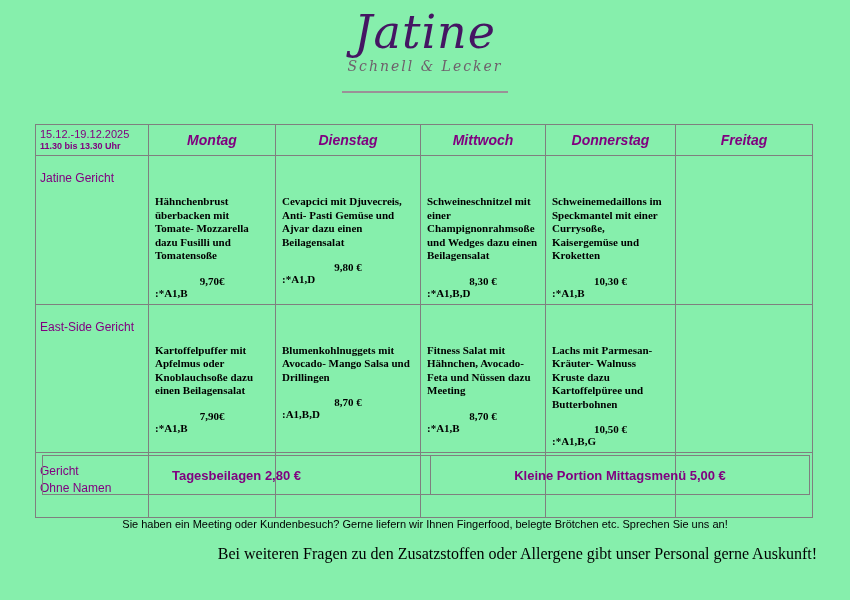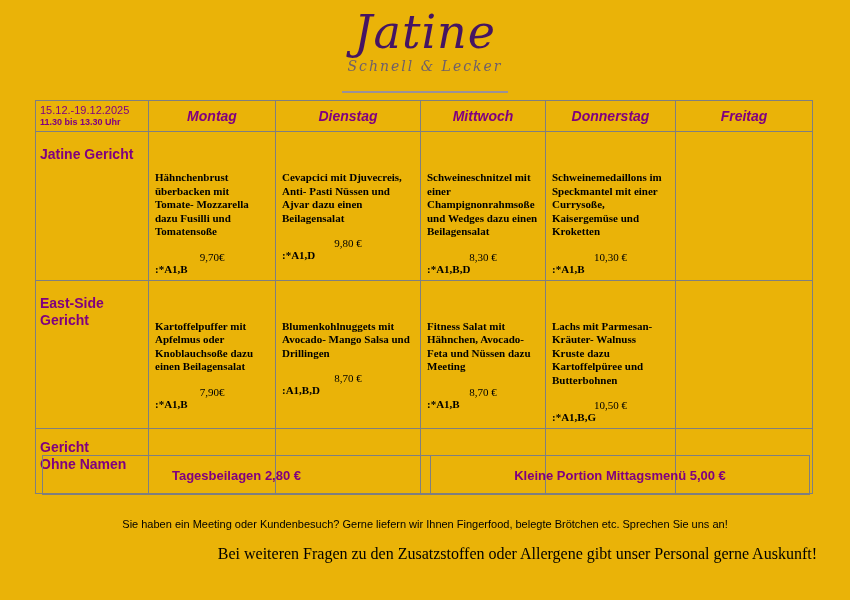--- a/index.html
+++ b/index.html
@@ -1,21 +1,21 @@
 <!DOCTYPE html>
 <html><head>
 <meta charset="utf-8">
 <style>
   * { margin: 0; padding: 0; box-sizing: border-box; }
   html, body { background: #ffffff; }
   .page {
     position: relative;
     width: 850px;
     height: 600px;
-    background: #eab308;
+    background: #86efac;
     font-family: "Liberation Sans", sans-serif;
     overflow: hidden;
   }
 
   
   .logo {
     position: absolute;
     top: 8px;
     left: 330px;
     width: 190px;
@@ -39,21 +39,21 @@
     letter-spacing: 2px;
     padding: 0 6px 17px 6px;
     border-bottom: 2px solid #9b9197;
     margin-top: 2px;
   }
 
   
   table.menu {
     position: absolute;
     left: 35px;
-    top: 100px;
+    top: 124px;
     width: 777px;
     border-collapse: collapse;
     table-layout: fixed;
   }
   table.menu td {
     border: 1px solid #7f7f7f;
     vertical-align: top;
     overflow: hidden;
   }
   .date-cell {
@@ -66,38 +66,38 @@
     text-align: center;
     vertical-align: middle !important;
     color: #800080;
     font-weight: bold;
     font-size: 14px;
     padding: 4px 0;
     font-style: italic;
   }
   .row-label {
     color: #800080;
-    font-weight: bold;
-    font-size: 14px;
+    font-weight: normal;
+    font-size: 12px;
     padding: 14px 4px 4px 4px;
     white-space: pre-line;
     line-height: 17px;
   }
   .dish-cell { padding: 5px 6px; }
   .dish-desc {
     font-family: "Liberation Serif", serif;
     font-weight: bold;
     font-size: 11px;
     line-height: 13.5px;
     color: #000000;
     margin-top: 34px;
   }
   .dish-price {
     font-family: "Liberation Serif", serif;
-    font-weight: normal;
+    font-weight: bold;
     font-size: 11px;
     text-align: center;
     margin-top: 12px;
     color: #000000;
   }
   .dish-allergens {
     font-family: "Liberation Serif", serif;
     font-weight: bold;
     font-size: 11px;
     text-align: left;
@@ -180,21 +180,21 @@
     </tr>
 
     <tr style="height:118px">
       <td class="row-label">Jatine Gericht</td>
       <td class="dish-cell">
         <div class="dish-desc">Hähnchenbrust überbacken mit Tomate- Mozzarella dazu Fusilli und Tomatensoße</div>
         <div class="dish-price">9,70€</div>
         <div class="dish-allergens">:*A1,B</div>
       </td>
       <td class="dish-cell">
-        <div class="dish-desc">Cevapcici mit Djuvecreis, Anti- Pasti Nüssen und Ajvar dazu einen Beilagensalat</div>
+        <div class="dish-desc">Cevapcici mit Djuvecreis, Anti- Pasti Gemüse und Ajvar dazu einen Beilagensalat</div>
         <div class="dish-price">9,80 €</div>
         <div class="dish-allergens">:*A1,D</div>
       </td>
       <td class="dish-cell">
         <div class="dish-desc">Schweineschnitzel mit einer Champignonrahmsoße und Wedges dazu einen Beilagensalat</div>
         <div class="dish-price">8,30 €</div>
         <div class="dish-allergens">:*A1,B,D</div>
       </td>
       <td class="dish-cell">
         <div class="dish-desc">Schweinemedaillons im Speckmantel mit einer Currysoße, Kaisergemüse und Kroketten</div>

